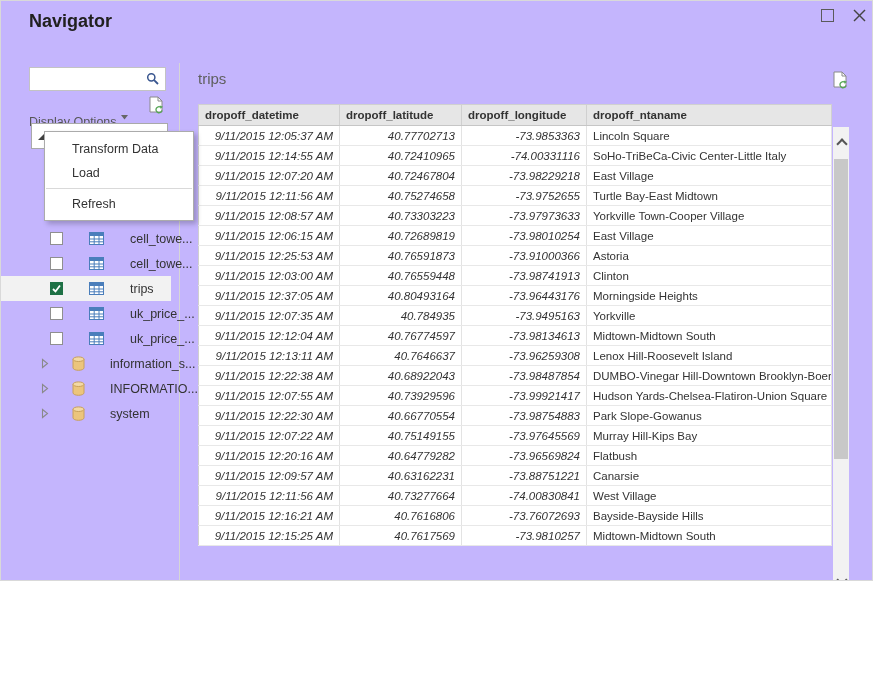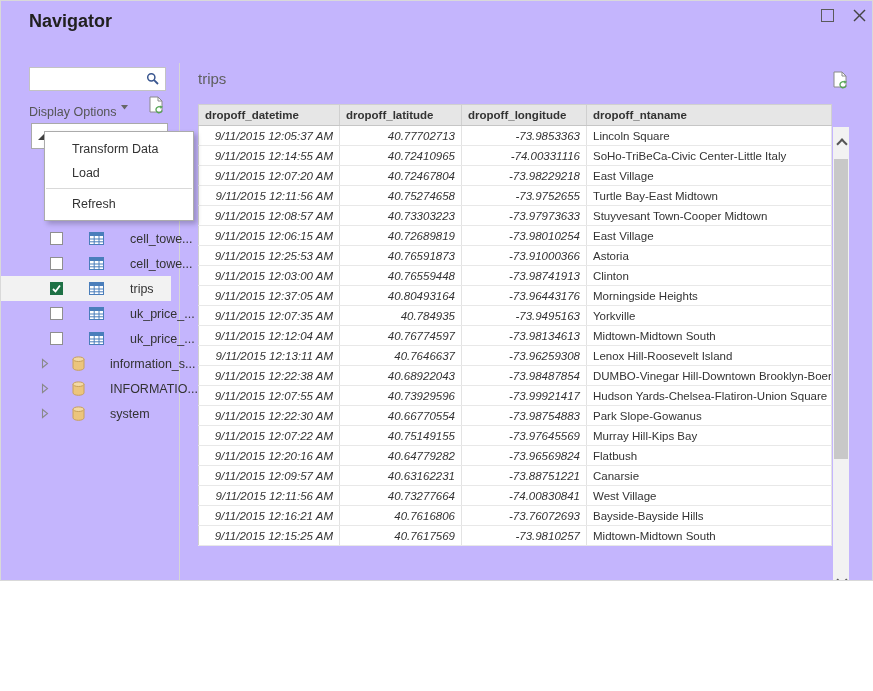--- a/index.html
+++ b/index.html
@@ -12,21 +12,21 @@
   .title{left:28px;top:10px;font-size:18px;font-weight:bold;color:#21201f;}
   .win-btn{width:24px;height:24px;display:flex;align-items:center;justify-content:center;cursor:pointer;}
   .max-glyph{width:11px;height:11px;border:1px solid #5a5a5a;}
 
   
   .search-box{left:28px;top:66px;width:137px;height:24px;border:1px solid #c3c3c3;
     background:#fff;display:flex;align-items:center;box-sizing:border-box;}
   .search-box input{flex:1;border:none;outline:none;font-family:inherit;font-size:12px;
     padding:0 4px;min-width:0;background:transparent;}
   .search-icon{padding:0 5px 0 0;display:flex;}
-  .display-options{left:28px;top:104px;font-size:12.5px;color:#555;display:flex;align-items:flex-start;gap:4px;}
+  .display-options{left:28px;top:114px;font-size:12.5px;color:#555;display:flex;align-items:flex-start;gap:4px;}
   .doc-refresh{display:inline-flex;}
   .vdivider{left:178px;top:62px;width:1px;height:568px;background:#d6d6d6;}
 
   
   .root-node{left:30px;top:122px;width:137px;height:26px;border:1px solid #a9a9a9;
     box-sizing:border-box;display:flex;align-items:center;padding-left:5px;gap:8px;background:#fff;}
   .tree{left:0;top:200px;width:178px;}
   .tree-item{position:relative;height:25px;display:flex;align-items:center;font-size:12.5px;color:#333;
     padding-left:49px;box-sizing:border-box;width:170px;cursor:pointer;gap:17px;}
   .tree-item.selected{background:#f2f2f2;}
@@ -324,21 +324,21 @@
         <tr>
           <td class="num">9/11/2015 12:11:56 AM</td>
           <td class="num">40.75274658</td>
           <td class="num">-73.9752655</td>
           <td class="text">Turtle Bay-East Midtown</td>
         </tr>
         <tr>
           <td class="num">9/11/2015 12:08:57 AM</td>
           <td class="num">40.73303223</td>
           <td class="num">-73.97973633</td>
-          <td class="text">Stuyvesant Town-Cooper Midtown</td>
+          <td class="text">Yorkville Town-Cooper Village</td>
         </tr>
         <tr>
           <td class="num">9/11/2015 12:06:15 AM</td>
           <td class="num">40.72689819</td>
           <td class="num">-73.98010254</td>
           <td class="text">East Village</td>
         </tr>
         <tr>
           <td class="num">9/11/2015 12:25:53 AM</td>
           <td class="num">40.76591873</td>

